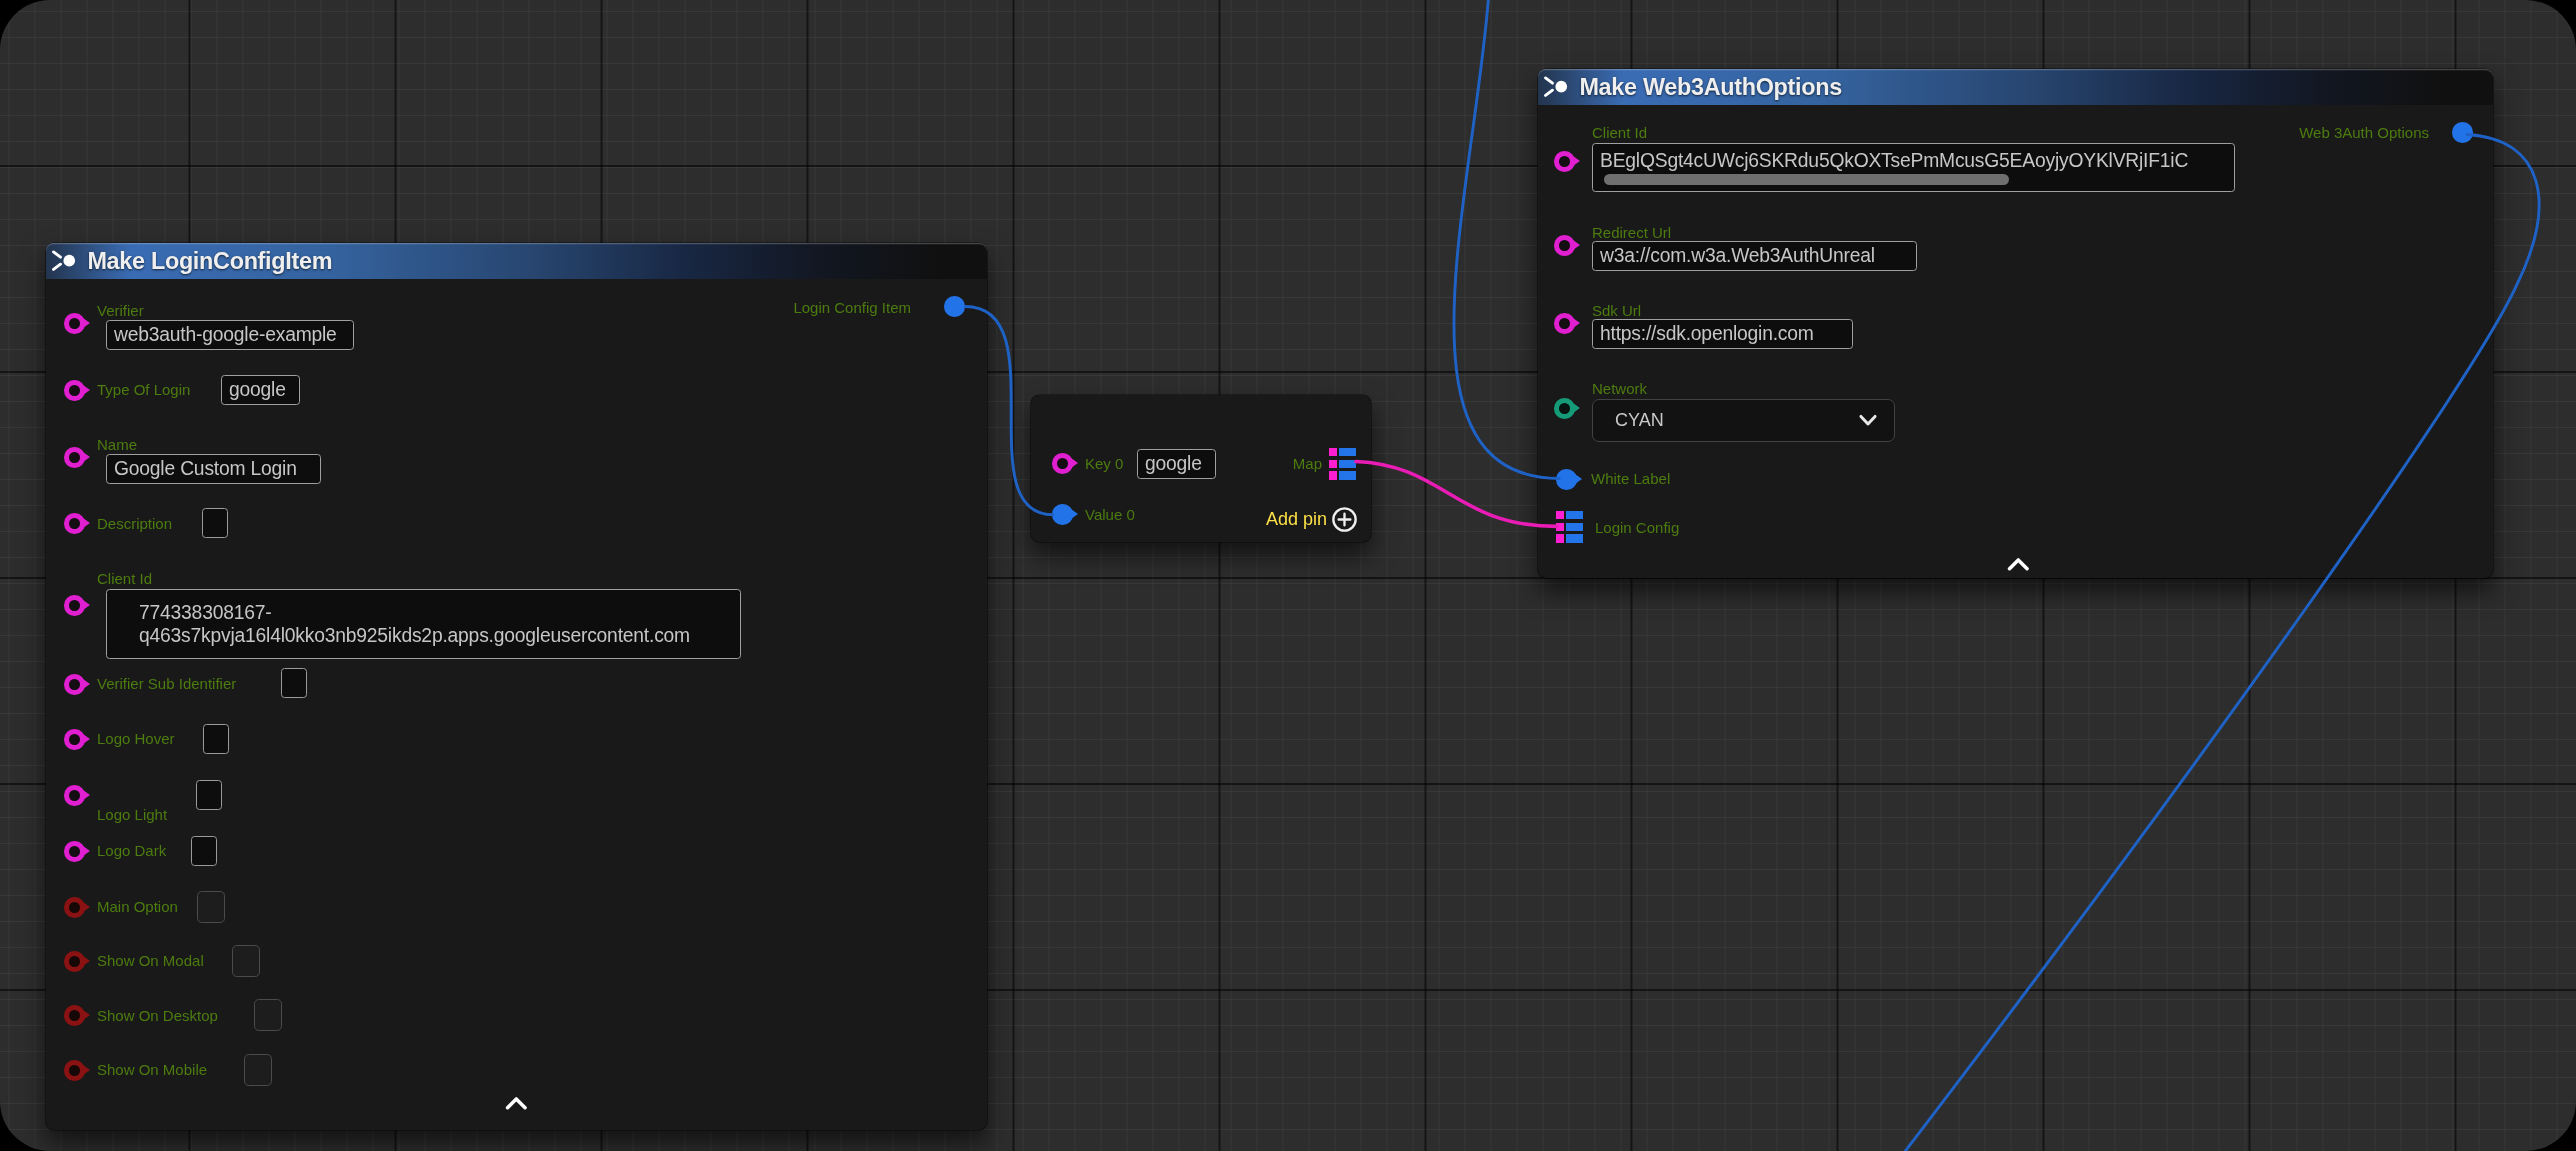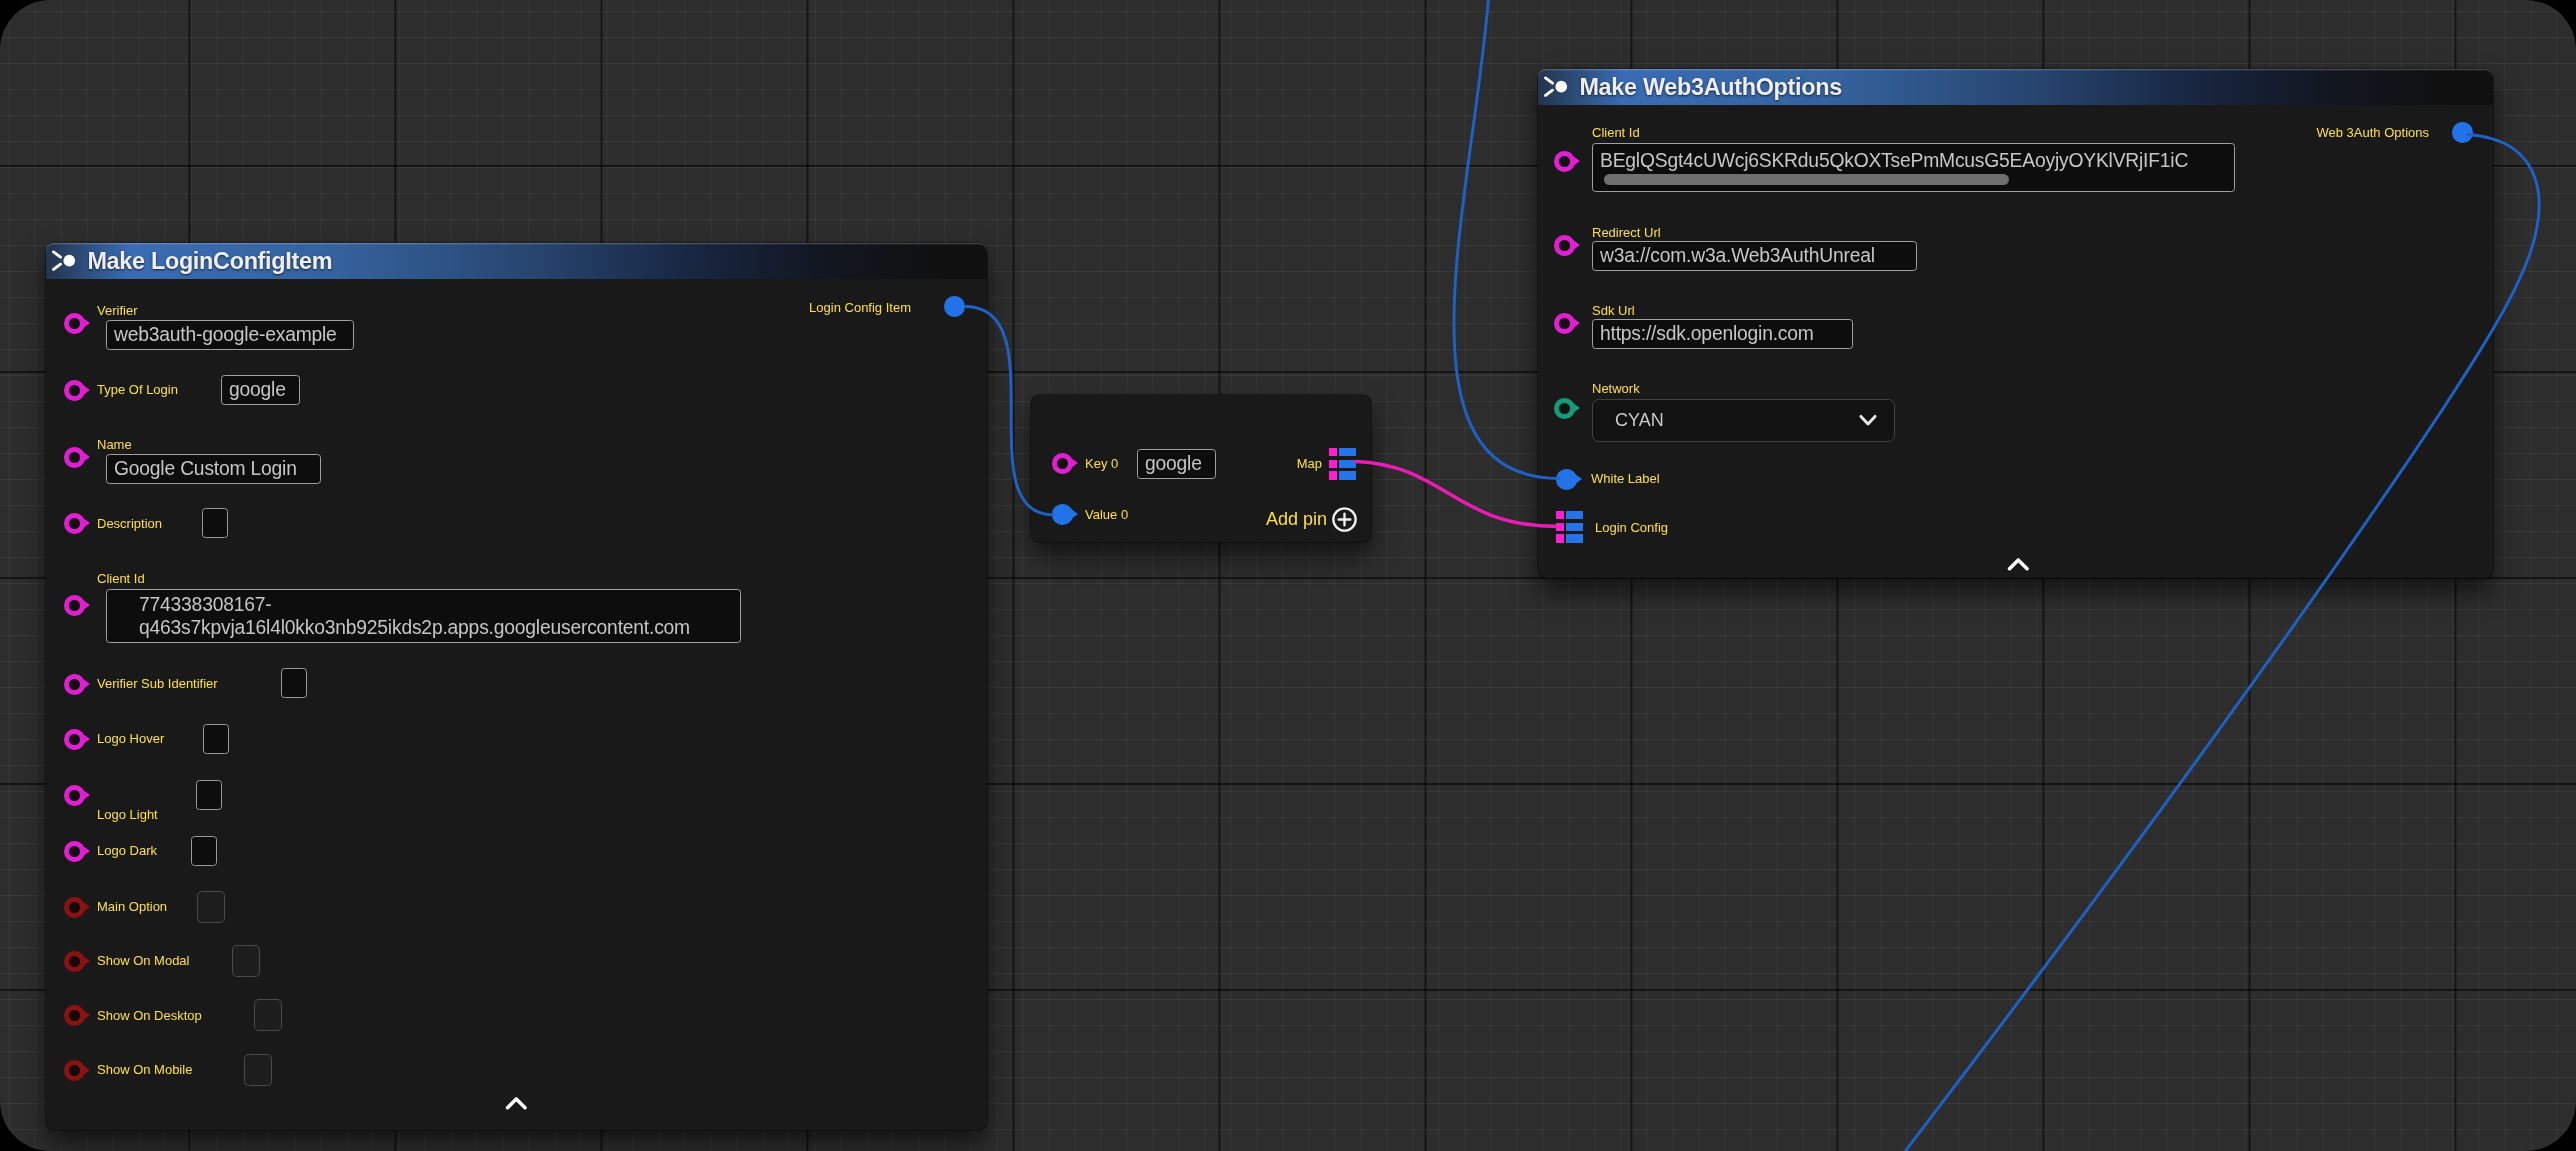--- a/index.html
+++ b/index.html
@@ -14,21 +14,21 @@
     background-size:206px 206px,206px 206px,26px 26px,26px 26px;
     background-position:-17.5px -41px,-17.5px -41px,-17.5px -41px,-17.5px -41px;}
   .node{position:absolute;background:#191919;border-radius:8.2px;
     box-shadow:0 13px 26px rgba(0,0,0,.6), 0 0 0 0.6px rgba(0,0,0,.65);}
   .node-header{position:absolute;left:0;top:0;right:0;height:36px;border-radius:7.6px 7.6px 0 0;
     display:flex;align-items:center;gap:9.4px;padding-left:4px;box-sizing:border-box;
     box-shadow:inset 0 1.2px 0 rgba(255,255,255,.22);}
   .hdr-blue{background:linear-gradient(90deg,#23344d 0%,#3a6cb4 9%,#35639f 30%,#27456f 52%,#182743 68%,#121722 82%,#101010 95%);}
   .hdr-green{background:linear-gradient(90deg,#55614a 0%,#8d9c7f 7%,#74835f 28%,#4c573f 55%,#252a1d 80%,#131311 95%);}
   .node-title{color:#efefef;font-size:23.4px;font-weight:bold;text-shadow:0 1.2px 2.3px rgba(0,0,0,.7);letter-spacing:-0.3px;white-space:nowrap;}
-  .lbl{position:absolute;color:#fde047;font-size:13px;line-height:21px;white-space:nowrap;}
+  .lbl{position:absolute;color:#4d7c0f;font-size:15px;line-height:21px;white-space:nowrap;}
   .lbl-r{text-align:right;}
   .pin{position:absolute;width:20.5px;height:20.5px;border-radius:50%;box-sizing:border-box;}
   .pin::after{content:"";position:absolute;left:19.3px;top:50%;transform:translateY(-50%);
     border-top:5.3px solid transparent;border-bottom:5.3px solid transparent;border-left:7px solid;}
   .pin-hollow{background:#140d12;border:5.8px solid;}
   .pin-hollow::after{left:13.5px;}
   .pin-str{border-color:#e01fd0;color:#e01fd0;}.pin-str::after{border-left-color:#e01fd0;}
   .pin-bool{border-color:#8a1212;color:#8a1212;background:#170808;}.pin-bool::after{border-left-color:#8a1212;}
   .pin-enum{border-color:#169b79;color:#169b79;background:#081410;}.pin-enum::after{border-left-color:#169b79;}
   .pin-solid-blue{background:#2373e8;}.pin-solid-blue::after{border-left-color:#2373e8;}
@@ -79,21 +79,21 @@
     <span class="lbl" style="left:51px;top:191px;">Name</span>
     <span class="pin pin-hollow pin-str" style="left:18px;top:204px;"></span>
     <div class="field" style="left:60px;top:211px;width:215px;height:30px;" role="textbox">Google Custom Login</div>
 
     <span class="pin pin-hollow pin-str" style="left:18px;top:270px;"></span>
     <span class="lbl" style="left:51px;top:270px;">Description</span>
     <div class="emptybox" style="left:156px;top:265px;" role="textbox"></div>
 
     <span class="lbl" style="left:51px;top:325px;">Client Id</span>
     <span class="pin pin-hollow pin-str" style="left:18px;top:352px;"></span>
-    <div class="field field-multi" style="left:60px;top:346px;width:635px;height:54px;padding-left:32px;" role="textbox">
+    <div class="field field-multi" style="left:60px;top:346px;width:635px;height:70px;padding-left:32px;" role="textbox">
       <span>774338308167-</span>
       <span>q463s7kpvja16l4l0kko3nb925ikds2p.apps.googleusercontent.com</span>
     </div>
 
     <span class="pin pin-hollow pin-str" style="left:18px;top:431px;"></span>
     <span class="lbl" style="left:51px;top:430px;">Verifier Sub Identifier</span>
     <div class="emptybox" style="left:235px;top:425px;" role="textbox"></div>
 
     <span class="pin pin-hollow pin-str" style="left:18px;top:486px;"></span>
     <span class="lbl" style="left:51px;top:485px;">Logo Hover</span>

